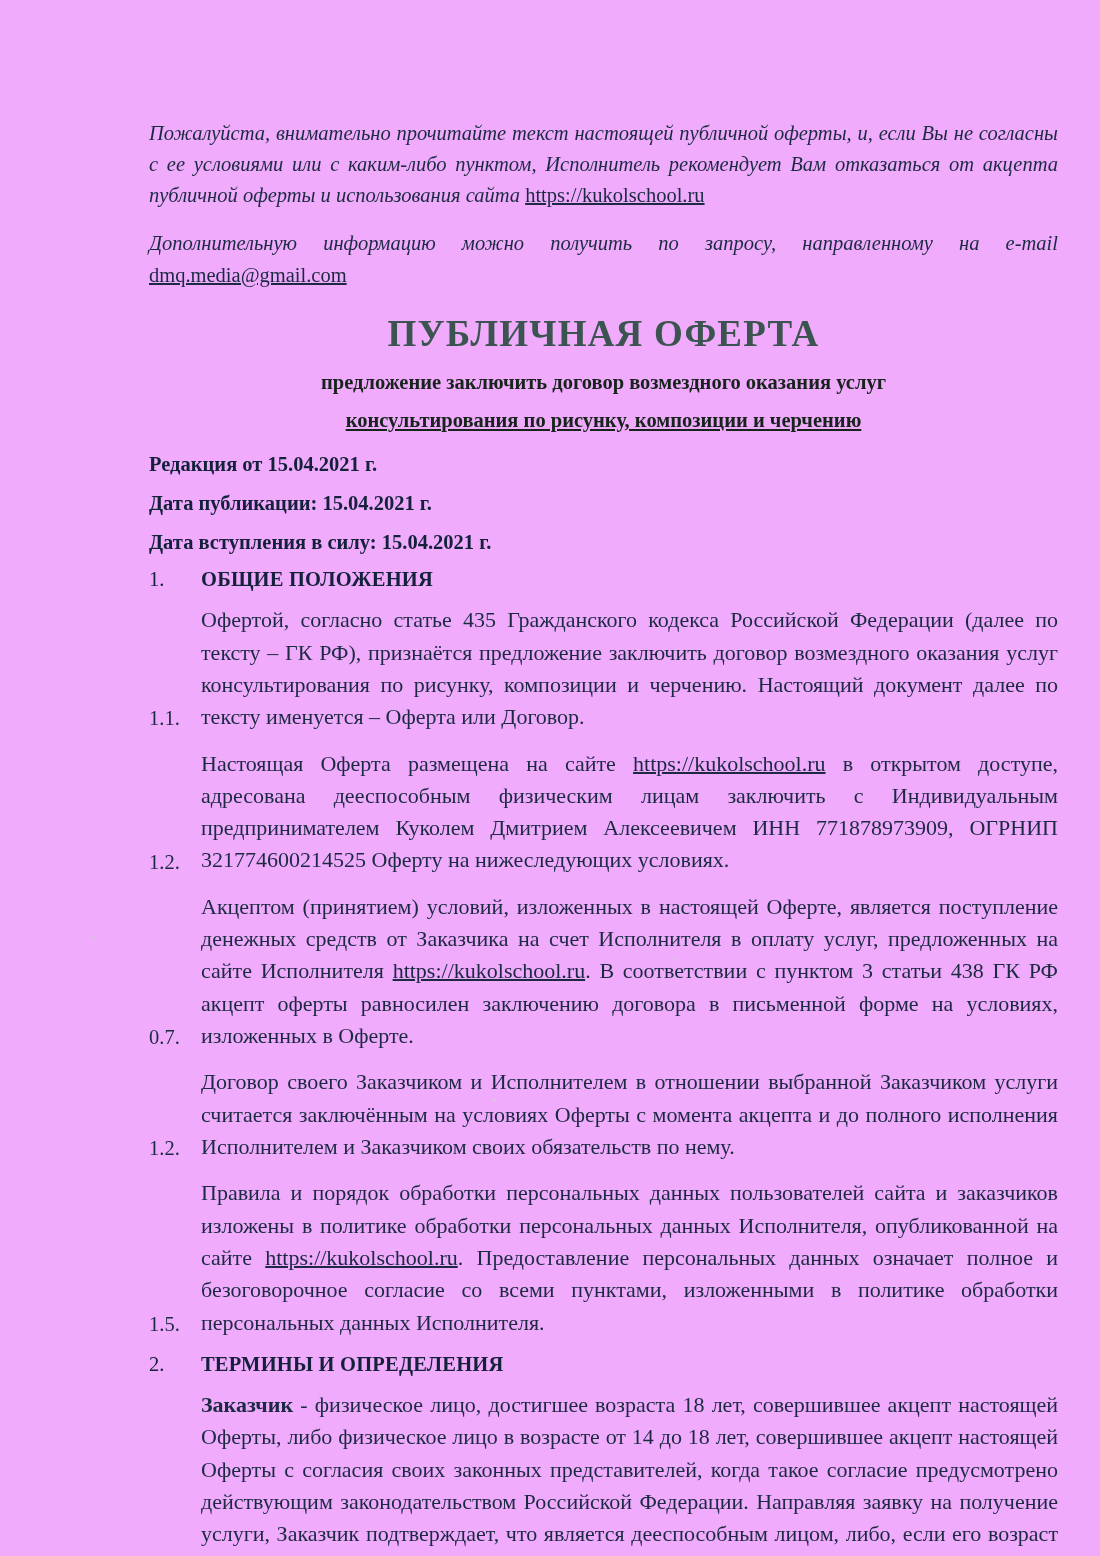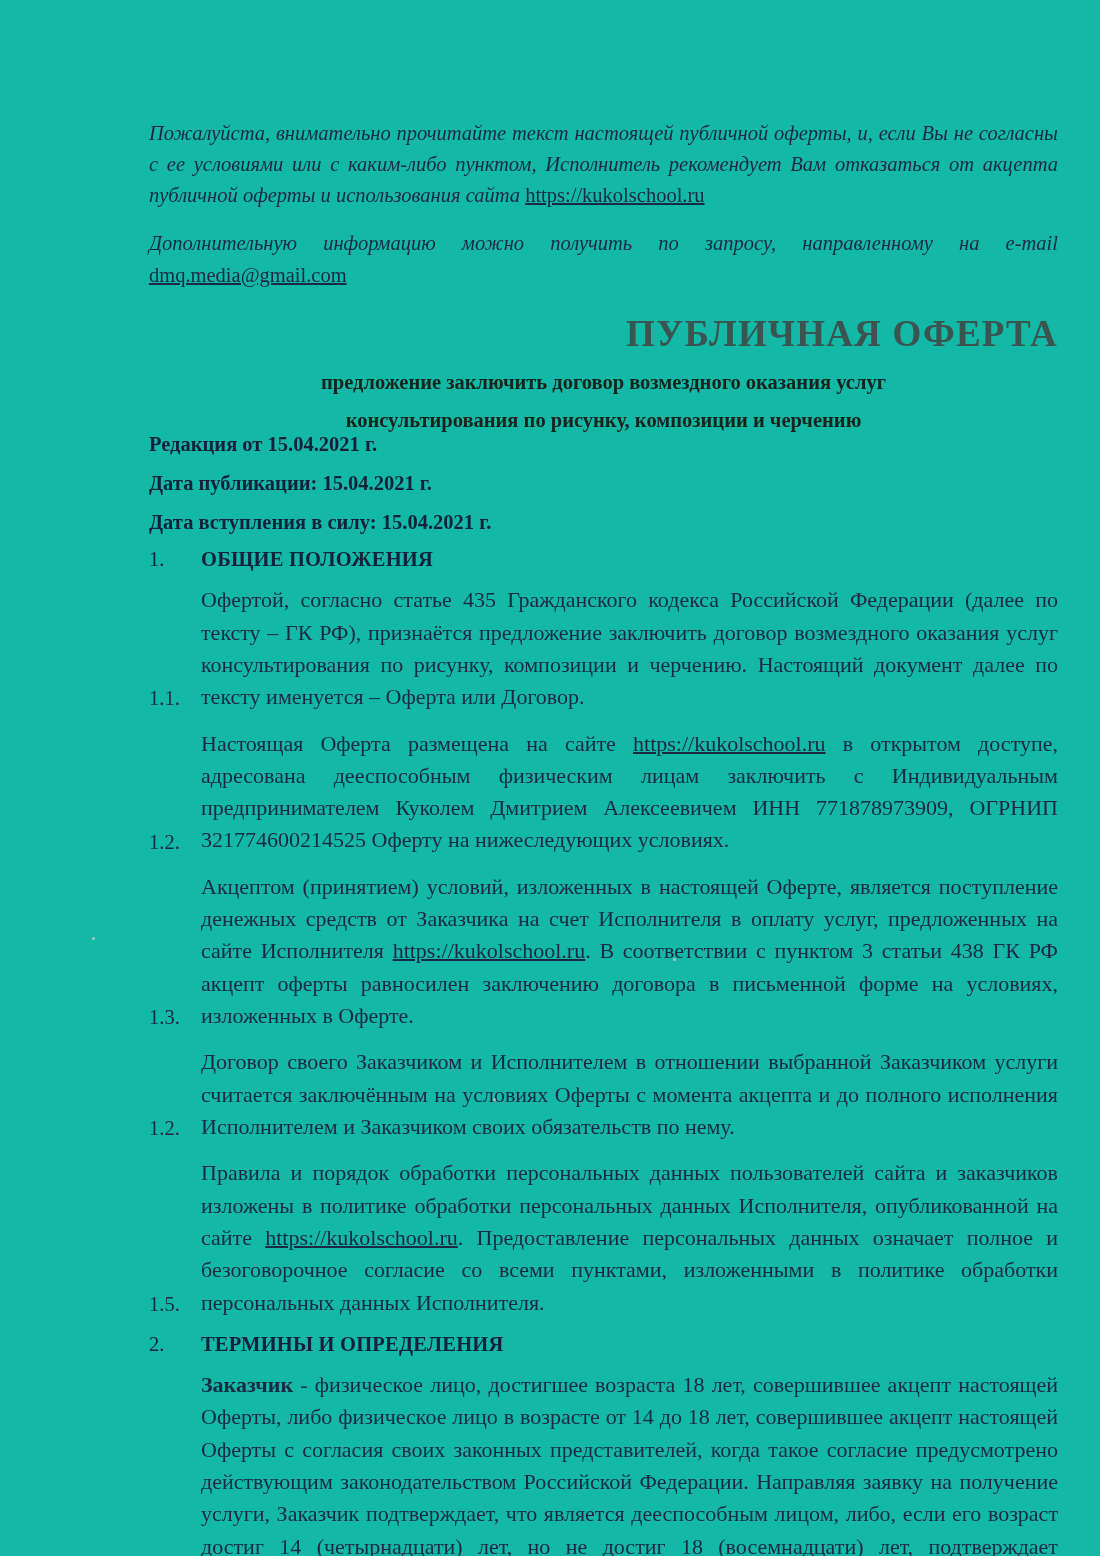--- a/index.html
+++ b/index.html
@@ -14,21 +14,21 @@
     overflow: hidden;
     font-family: "Liberation Serif", "DejaVu Serif", serif;
     color: #1b2a42;
     -webkit-font-smoothing: antialiased;
   }
 
   .page {
     position: relative;
     width: 1100px;
     height: 1556px;
-    background: #14b8a6;
+    background: #f0abfc;
     box-sizing: border-box;
     padding: 118px 48px 0 149px;
   }
 
   
   .preamble {
     font-style: italic;
     font-size: 20.5px;
     line-height: 1.52;
     text-align: justify;
@@ -42,41 +42,42 @@
   .lnk {
     font-style: normal;
     text-decoration: underline;
     text-underline-offset: 1px;
     color: #1b2a42;
   }
 
   
   .doc-title {
     margin: 22px 0 0 0;
-    text-align: right;
+    text-align: center;
     font-size: 37px;
     font-weight: bold;
     letter-spacing: 1.2px;
     color: #3c5450;
     line-height: 1.12;
     width: 909px;
   }
   .doc-subtitle {
     margin: 16px 0 0 0;
     text-align: center;
     font-size: 20.5px;
     font-weight: bold;
     color: #17241c;
     line-height: 1.2;
     width: 909px;
   }
-  .doc-subtitle.second { margin-top: 13px; }
+  .doc-subtitle.second { margin-top: 13px; text-decoration: underline; }
 
   
   .meta {
+    margin-top: 20px;
     width: 909px;
   }
   .meta-line {
     font-size: 20.5px;
     font-weight: bold;
     color: #14213a;
     margin-bottom: 14px;
     line-height: 1.2;
   }
 
@@ -164,21 +165,21 @@
     <span class="num">1.1.</span>
     <span class="body">Офертой, согласно статье 435 Гражданского кодекса Российской Федерации (далее по тексту – ГК РФ), признаётся предложение заключить договор возмездного оказания услуг консультирования по рисунку, композиции и черчению. Настоящий документ далее по тексту именуется – Оферта или Договор.</span>
   </div>
 
   <div class="clause">
     <span class="num">1.2.</span>
     <span class="body"><span>Настоящая Оферта размещена на сайте </span><span class="lnk">https://kukolschool.ru</span><span> в открытом доступе, адресована дееспособным физическим лицам заключить с Индивидуальным предпринимателем Куколем Дмитрием Алексеевичем ИНН 771878973909, ОГРНИП 321774600214525 Оферту на нижеследующих условиях.</span></span>
   </div>
 
   <div class="clause">
-    <span class="num">1.3.</span>
+    <span class="num">0.7.</span>
     <span class="body"><span>Акцептом (принятием) условий, изложенных в настоящей Оферте, является поступление денежных средств от Заказчика на счет Исполнителя в оплату услуг, предложенных на сайте Исполнителя </span><span class="lnk">https://kukolschool.ru</span><span>. В соответствии с пунктом 3 статьи 438 ГК РФ акцепт оферты равносилен заключению договора в письменной форме на условиях, изложенных в Оферте.</span></span>
   </div>
 
   <div class="clause">
     <span class="num">1.2.</span>
     <span class="body">Договор своего Заказчиком и Исполнителем в отношении выбранной Заказчиком услуги считается заключённым на условиях Оферты с момента акцепта и до полного исполнения Исполнителем и Заказчиком своих обязательств по нему.</span>
   </div>
 
   <div class="clause">
     <span class="num">1.5.</span>

